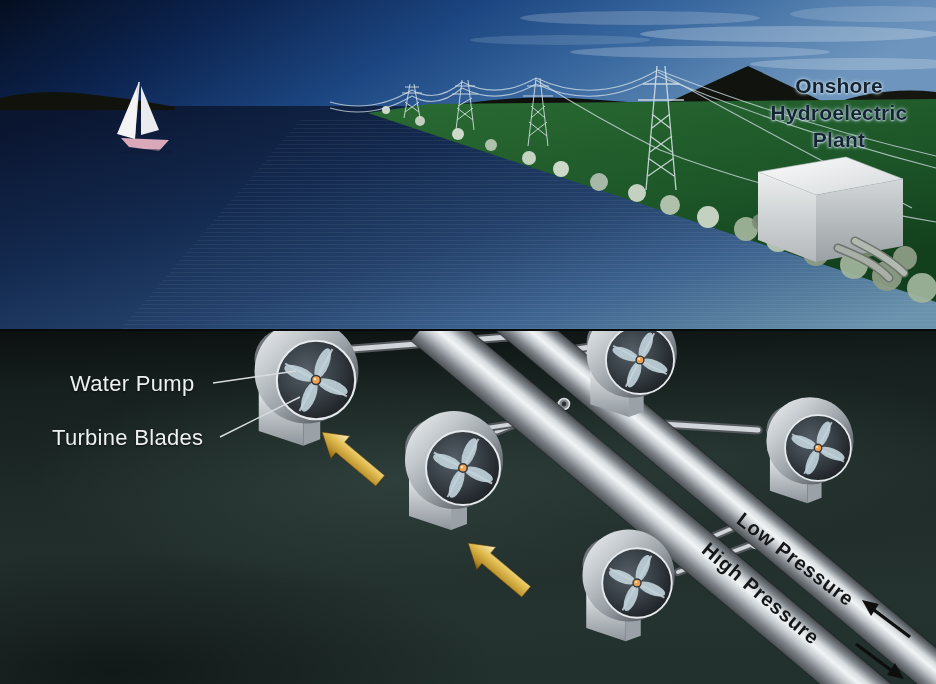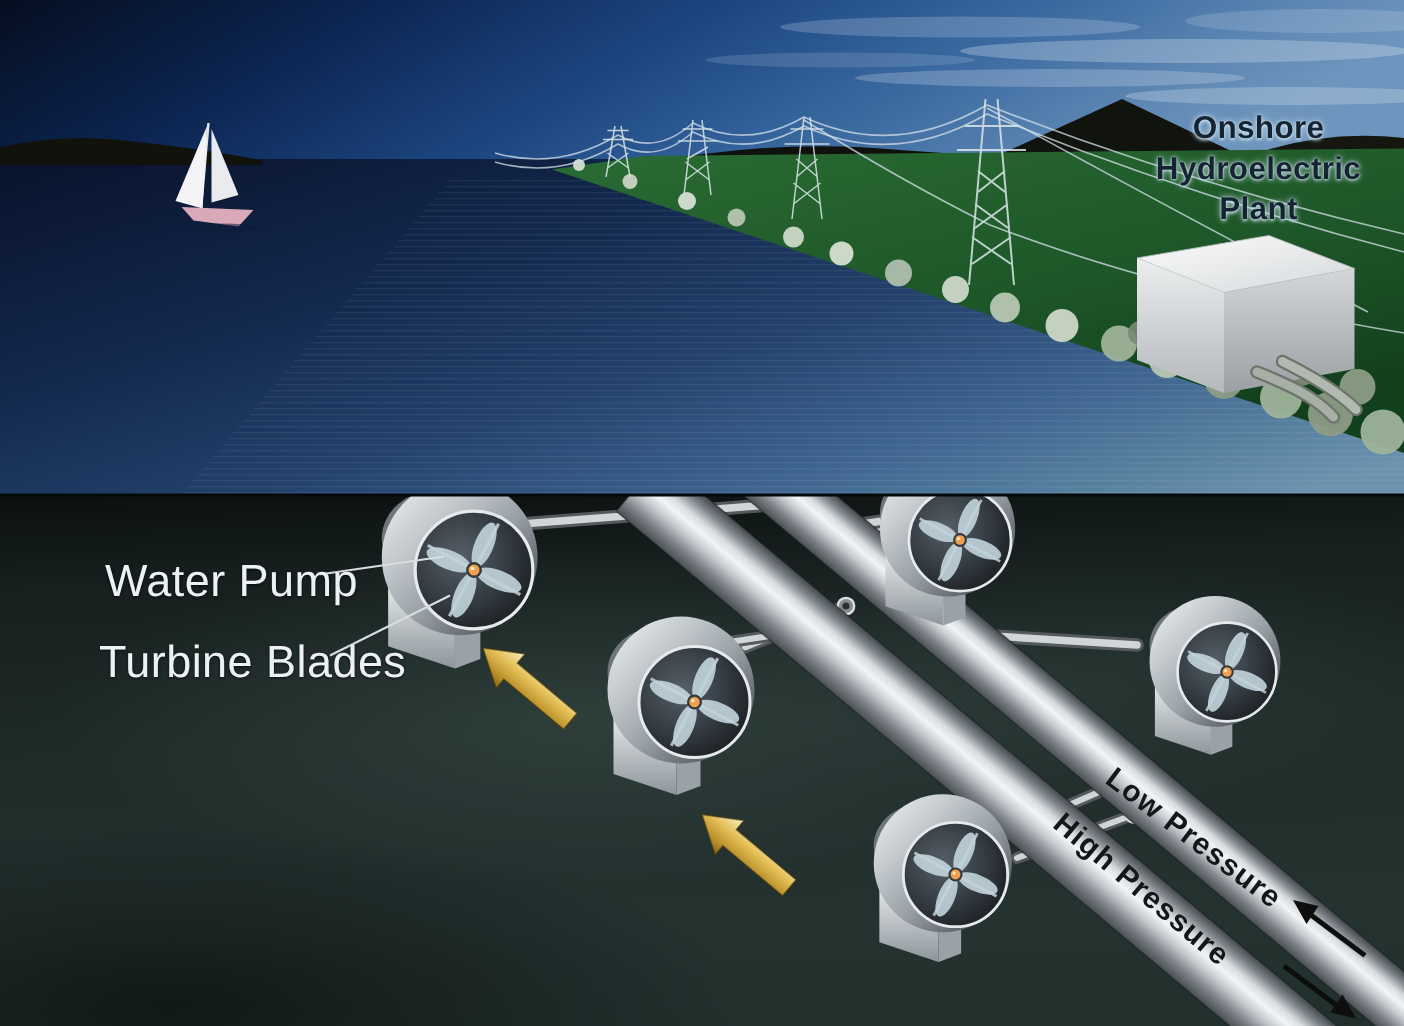--- a/index.html
+++ b/index.html
@@ -15,21 +15,21 @@
     position:absolute;left:0;top:330px;width:936px;height:354px;overflow:hidden;
     background:
       radial-gradient(55% 45% at 42% 42%, rgba(70,94,88,0.40), transparent 70%),
       radial-gradient(40% 35% at 78% 35%, rgba(60,82,76,0.30), transparent 70%),
       radial-gradient(55% 45% at 12% 96%, rgba(0,0,0,0.50), transparent 75%),
       linear-gradient(178deg,#0b100f 0%, #16201e 16%, #1f2b29 45%, #243230 78%, #21302d 100%);
   }
   #underwater-svg{position:absolute;left:0;top:0;}
   #waterline{position:absolute;left:0;top:329px;width:936px;height:2px;background:#05090a;z-index:4;}
 
-  .lbl{position:absolute;color:#eef1f3;font-size:30px;letter-spacing:.3px;
+  .lbl{position:absolute;color:#eef1f3;font-size:22px;letter-spacing:.3px;
        text-shadow:0 1px 2px rgba(0,0,0,.65);white-space:nowrap;z-index:6;}
   #plant-label{
     position:absolute;left:726px;top:72px;width:226px;text-align:center;z-index:6;
     color:#152433;font-size:21px;font-weight:bold;line-height:27px;letter-spacing:.2px;
     text-shadow:0 0 4px rgba(205,228,240,.95), 0 0 1px rgba(235,245,250,.9), 0 1px 2px rgba(190,215,230,.8);
   }
   .pressure-lbl{
     position:absolute;color:#141618;font-size:20px;font-weight:bold;letter-spacing:.8px;
     transform-origin:left top;white-space:nowrap;z-index:6;
     text-shadow:0 0 1px rgba(250,250,250,.25);
@@ -314,16 +314,16 @@
         <polygon points="862,600 879,604 871,616" fill="#0e0e0e"></polygon>
       </g>
       <g>
         <line x1="856" y1="644" x2="892" y2="671" stroke="#0e0e0e" stroke-width="3.4"></line>
         <polygon points="904,679 887,675 895,663" fill="#0e0e0e"></polygon>
       </g>
     </svg>
   </div>
 
   <div class="lbl" style="left:70px;top:371px;">Water Pump</div>
-  <div class="lbl" style="left:52px;top:425px;margin-left:14px;">Turbine Blades</div>
+  <div class="lbl" style="left:52px;top:425px;">Turbine Blades</div>
   <div class="pressure-lbl" id="low-pressure-label">Low Pressure</div>
   <div class="pressure-lbl" id="high-pressure-label">High Pressure</div>
 </div>
 
 </body></html>

